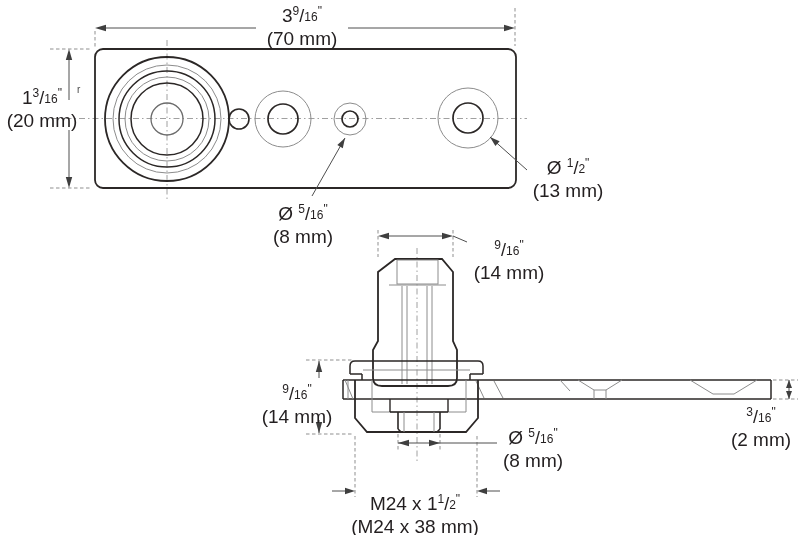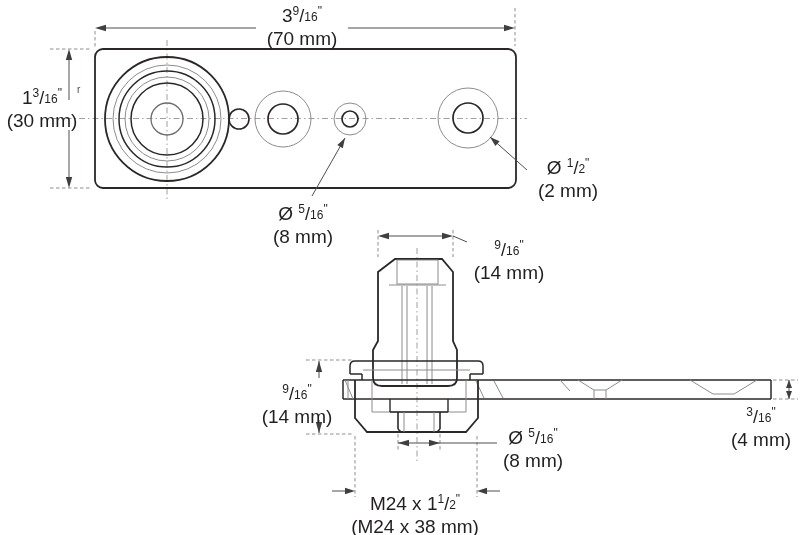--- a/index.html
+++ b/index.html
@@ -211,31 +211,31 @@
     </g>
   </svg>
 
   <div class="dim-label" style="left:302px;top:1px;">
     <span class="inch"><span class="fw">3</span><span class="fn">9</span><span class="fsl">/</span><span class="fd">16</span><span class="fm">"</span></span>
     <span class="metric">(70 mm)</span>
   </div>
 
   <div class="dim-label" style="left:42px;top:83px;">
     <span class="inch"><span class="fw">1</span><span class="fn">3</span><span class="fsl">/</span><span class="fd">16</span><span class="fm">"</span></span>
-    <span class="metric">(30 mm)</span>
+    <span class="metric">(20 mm)</span>
   </div>
 
   <div class="dim-label" style="left:303px;top:199px;">
     <span class="inch"><span class="fw">Ø </span><span class="fn">5</span><span class="fsl">/</span><span class="fd">16</span><span class="fm">"</span></span>
     <span class="metric">(8 mm)</span>
   </div>
 
   <div class="dim-label" style="left:568px;top:153px;">
     <span class="inch"><span class="fw">Ø </span><span class="fn">1</span><span class="fsl">/</span><span class="fd">2</span><span class="fm">"</span></span>
-    <span class="metric">(2 mm)</span>
+    <span class="metric">(13 mm)</span>
   </div>
 
   <div class="dim-label" style="left:509px;top:235px;">
     <span class="inch"><span class="fn">9</span><span class="fsl">/</span><span class="fd">16</span><span class="fm">"</span></span>
     <span class="metric">(14 mm)</span>
   </div>
 
   <div class="dim-label" style="left:297px;top:379px;">
     <span class="inch"><span class="fn">9</span><span class="fsl">/</span><span class="fd">16</span><span class="fm">"</span></span>
     <span class="metric">(14 mm)</span>
@@ -246,18 +246,18 @@
     <span class="metric">(8 mm)</span>
   </div>
 
   <div class="dim-label" style="left:415px;top:489px;">
     <span class="inch"><span class="fw">M24 x 1</span><span class="fn">1</span><span class="fsl">/</span><span class="fd">2</span><span class="fm">"</span></span>
     <span class="metric">(M24 x 38 mm)</span>
   </div>
 
   <div class="dim-label" style="left:761px;top:402px;">
     <span class="inch"><span class="fn">3</span><span class="fsl">/</span><span class="fd">16</span><span class="fm">"</span></span>
-    <span class="metric">(4 mm)</span>
+    <span class="metric">(2 mm)</span>
   </div>
 
   <span class="stray-mark" style="left:77px;top:85px;">r</span>
 
 </div>
 
 </body></html>

